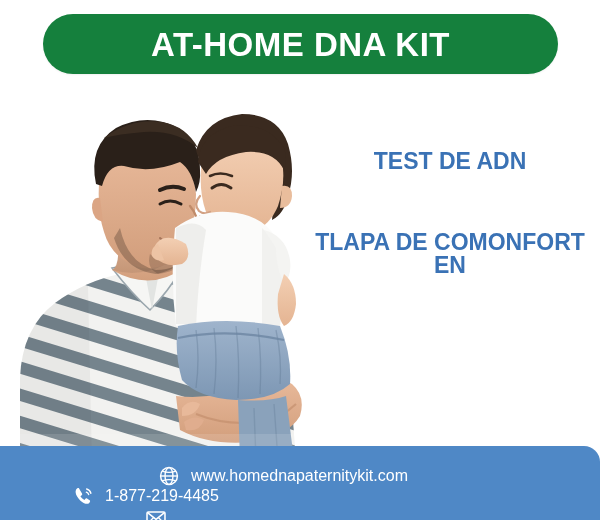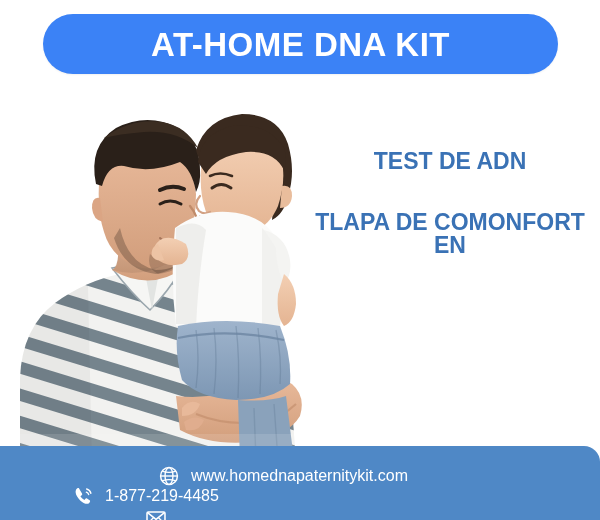--- a/index.html
+++ b/index.html
@@ -18,21 +18,21 @@
     overflow: hidden;
   }
 
   
   .header-banner {
     position: absolute;
     left: 43px;
     top: 14px;
     width: 515px;
     height: 60px;
-    background: #3b82f6;
+    background: #15803d;
     border-radius: 30px;
     display: flex;
     align-items: center;
     justify-content: center;
     box-shadow: 0 1px 2px rgba(0,0,0,0.06);
   }
   .header-banner-title {
     color: #ffffff;
     font-size: 33px;
     font-weight: bold;
@@ -60,21 +60,21 @@
     width: 300px;
     text-align: center;
   }
   .headline-line {
     color: #3a72b5;
     font-weight: bold;
     font-size: 23px;
     line-height: 1;
     white-space: nowrap;
   }
-  .headline-line.l1 { margin-bottom: 38px; }
+  .headline-line.l1 { margin-bottom: 58px; }
   .headline-line.l2 { margin-bottom: 38px; }
   .headline-line.l3 { font-size: 23px; }
 
   
   .footer-bar {
     position: absolute;
     left: 0;
     bottom: 0;
     width: 600px;
     height: 74px;

